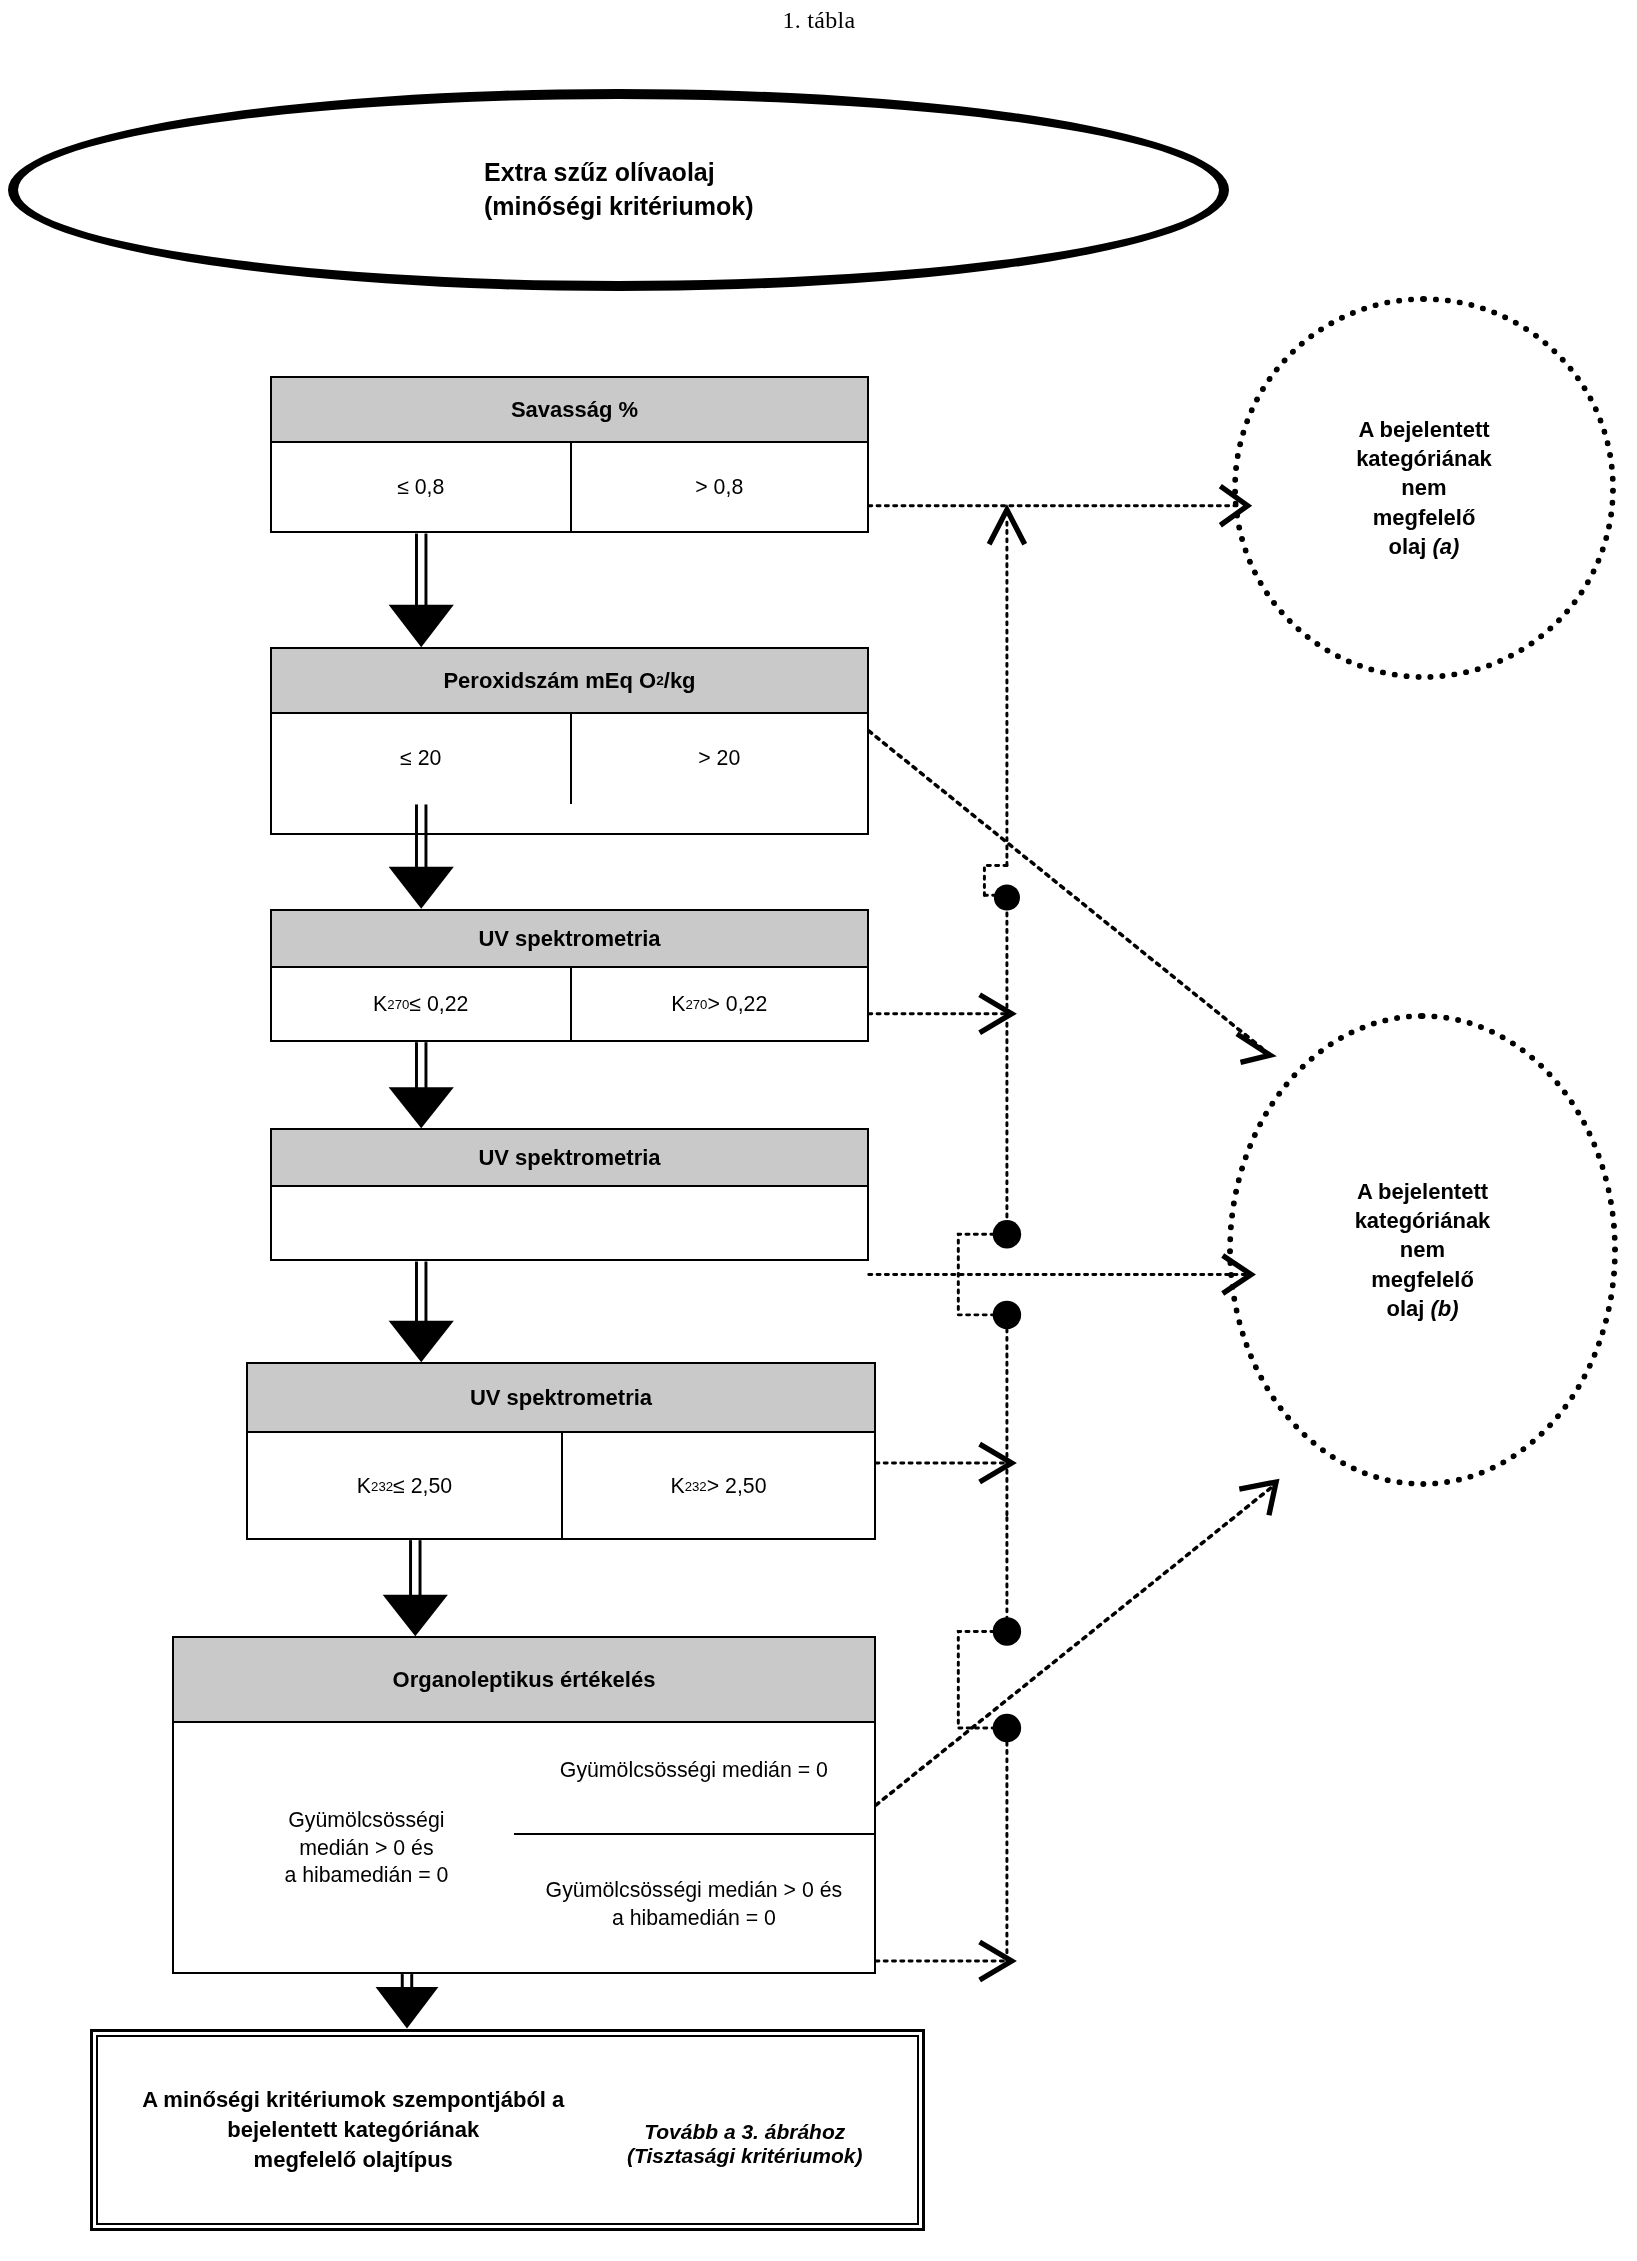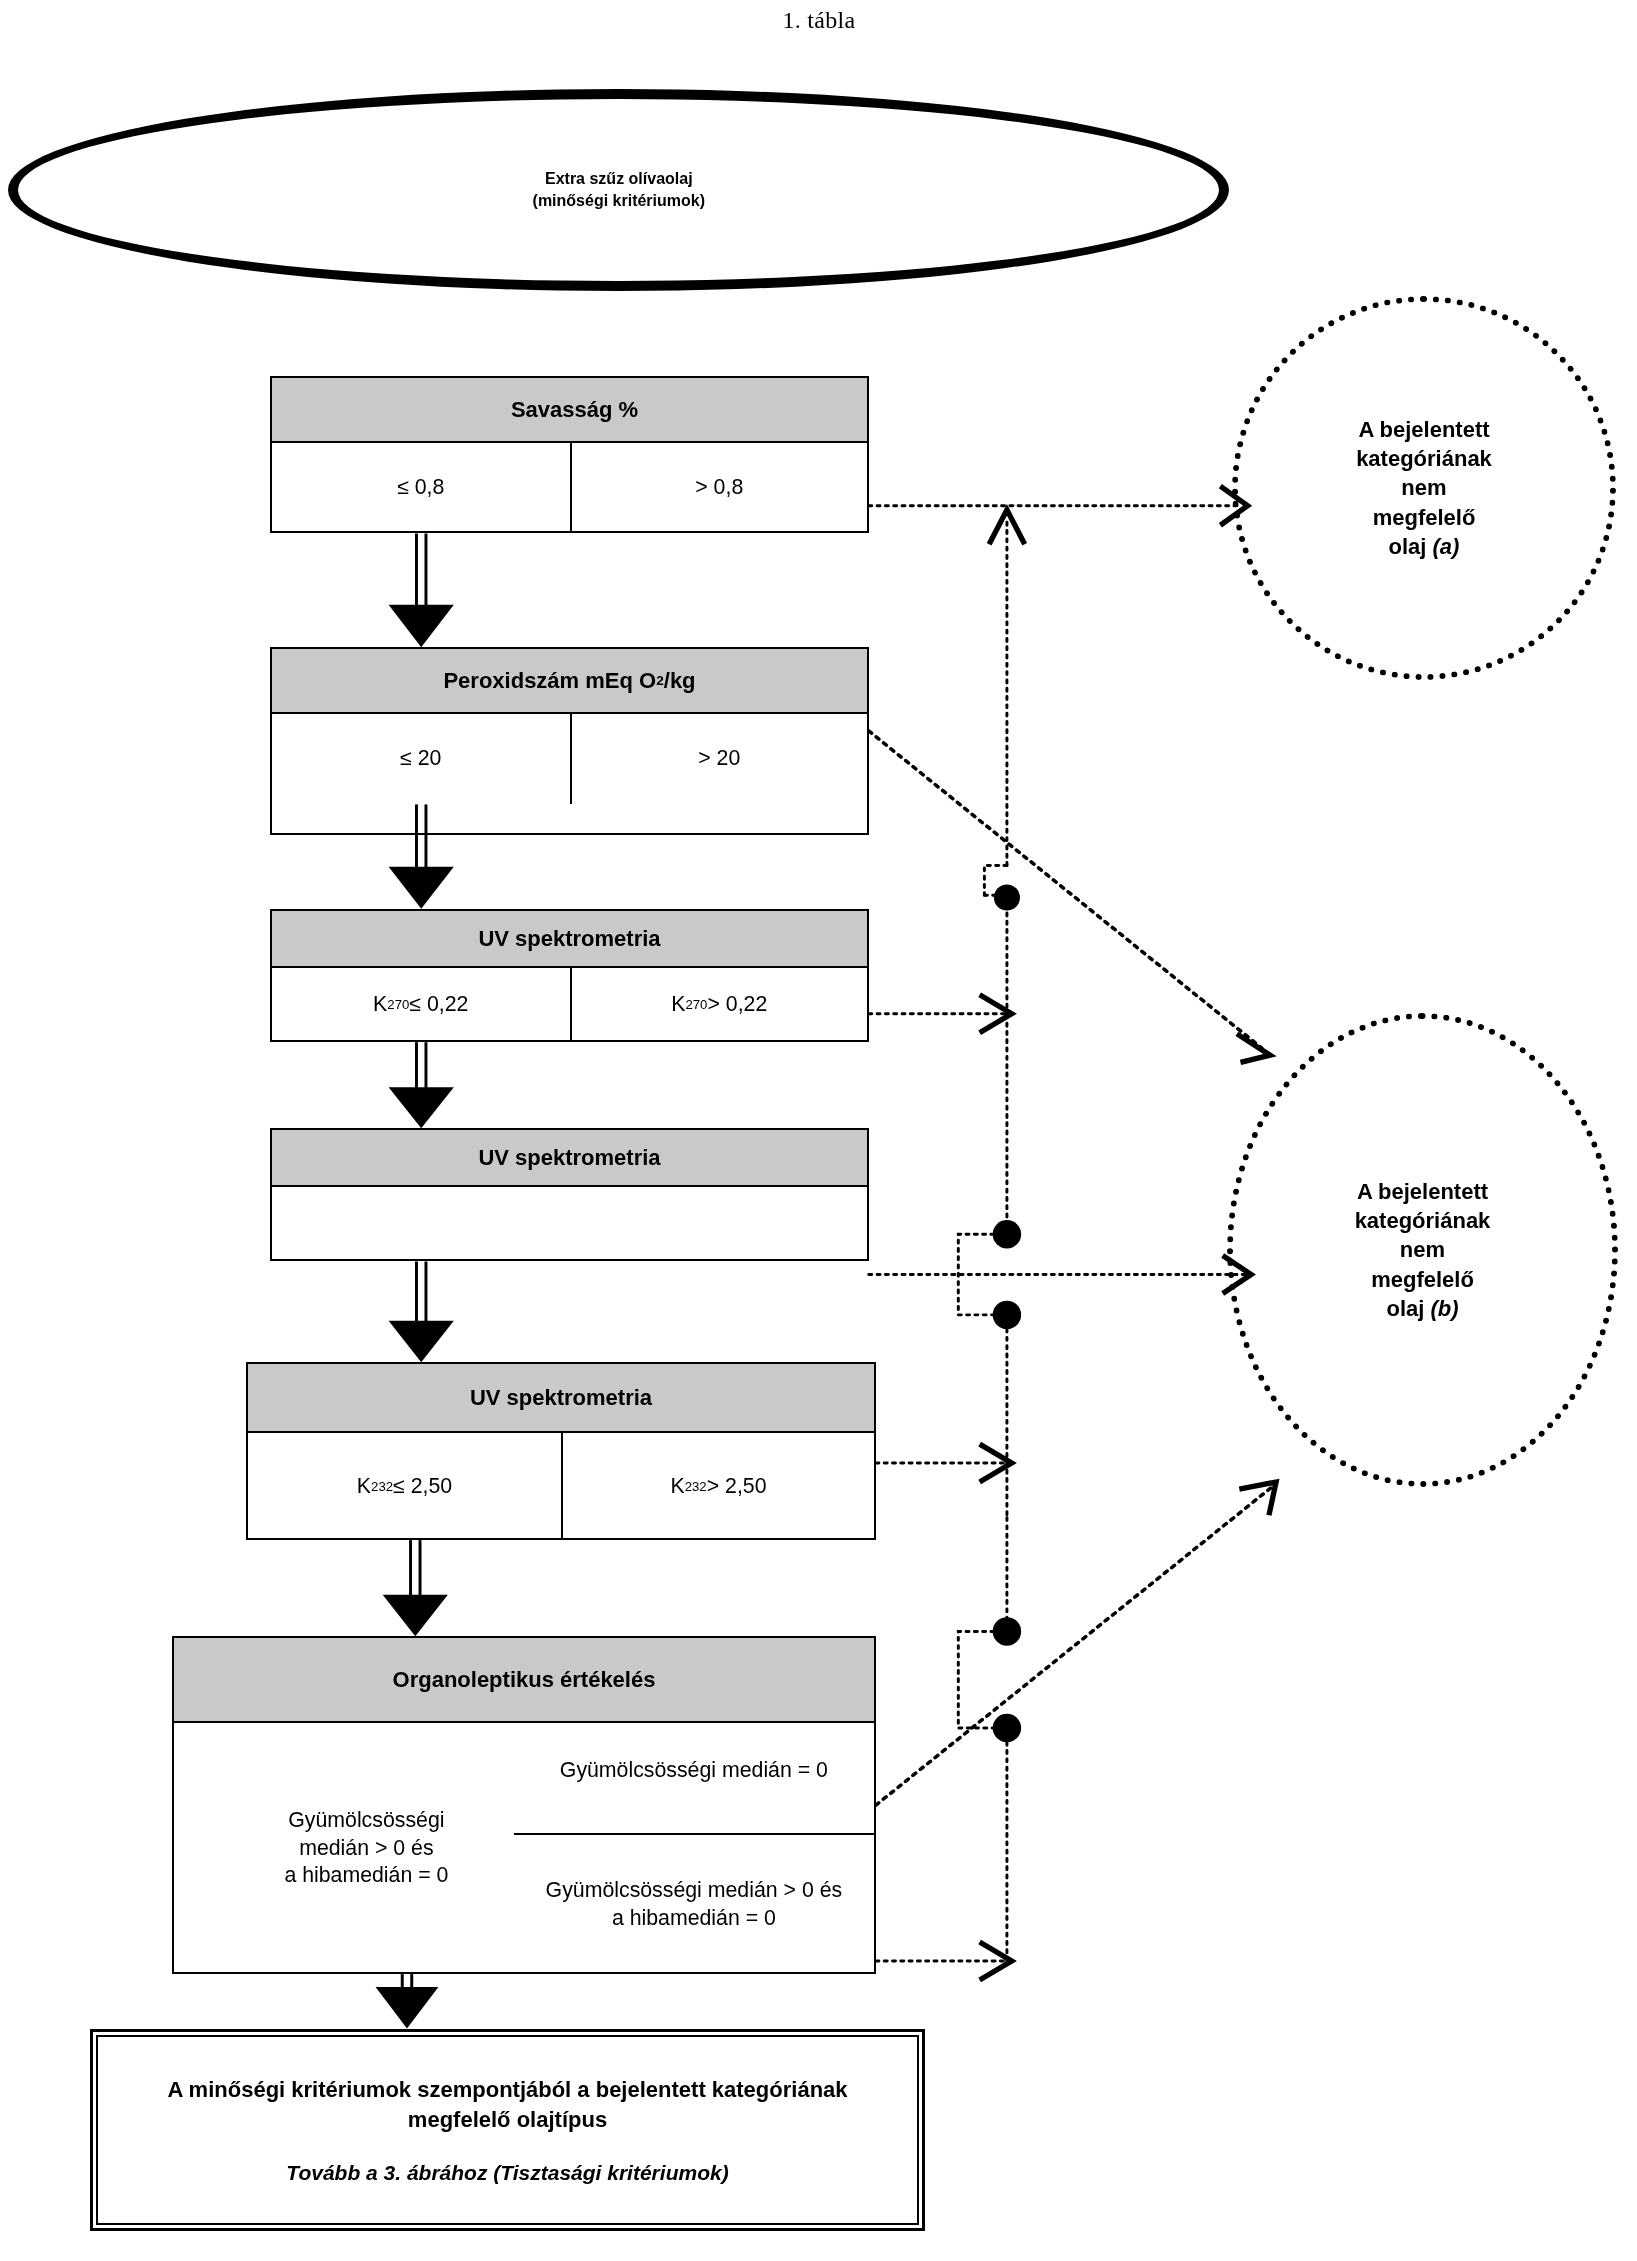--- a/index.html
+++ b/index.html
@@ -13,21 +13,21 @@
     font-family:"Liberation Serif", serif; font-size:24px; letter-spacing:0.3px;
   }
 
   
   #top-ellipse {
     position:absolute; left:8.3px; top:89px; width:1221px; height:202px;
     border:10px solid #000; border-radius:50%;
     display:flex; align-items:center; justify-content:center;
     box-sizing:border-box;
   }
-  #top-ellipse .etxt { text-align:center; font-size:16px; font-weight:bold; line-height:1.35; }
+  #top-ellipse .etxt { font-size:25px; font-weight:bold; line-height:1.35; }
 
   
   .dbox { position:absolute; box-sizing:border-box; border:2.4px solid #000; background:#fff; }
   .dbox .hdr {
     background:#c9c9c9; border-bottom:2.4px solid #000;
     display:flex; align-items:center; justify-content:center;
     font-size:22px; font-weight:bold; text-align:center; box-sizing:border-box;
   }
   .dbox .cells { display:flex; box-sizing:border-box; }
   .dbox .cell {
@@ -44,21 +44,21 @@
   .stack > div + div { border-top:2.4px solid #000; }
 
   
   #result-box {
     position:absolute; left:90px; top:2029px; width:835px; height:202px;
     border:3.6px solid #000; background:#fff; box-sizing:border-box;
     padding:3px;
   }
   #result-inner {
     width:100%; height:100%; border:2.4px solid #000; box-sizing:border-box;
-    display:flex; flex-direction:column; align-items:center; justify-content:center;
+    display:flex; align-items:center; justify-content:center;
     padding:10px 18px;
   }
   #result-main { font-size:22px; font-weight:bold; text-align:center; line-height:1.35; }
   #result-note { font-size:21px; font-weight:bold; font-style:italic; text-align:center; margin-top:27px; }
 
   
   .ocircle {
     position:absolute; box-sizing:border-box;
     border:6.5px dotted #000; border-radius:50%;
     display:flex; align-items:center; justify-content:center; background:transparent;

